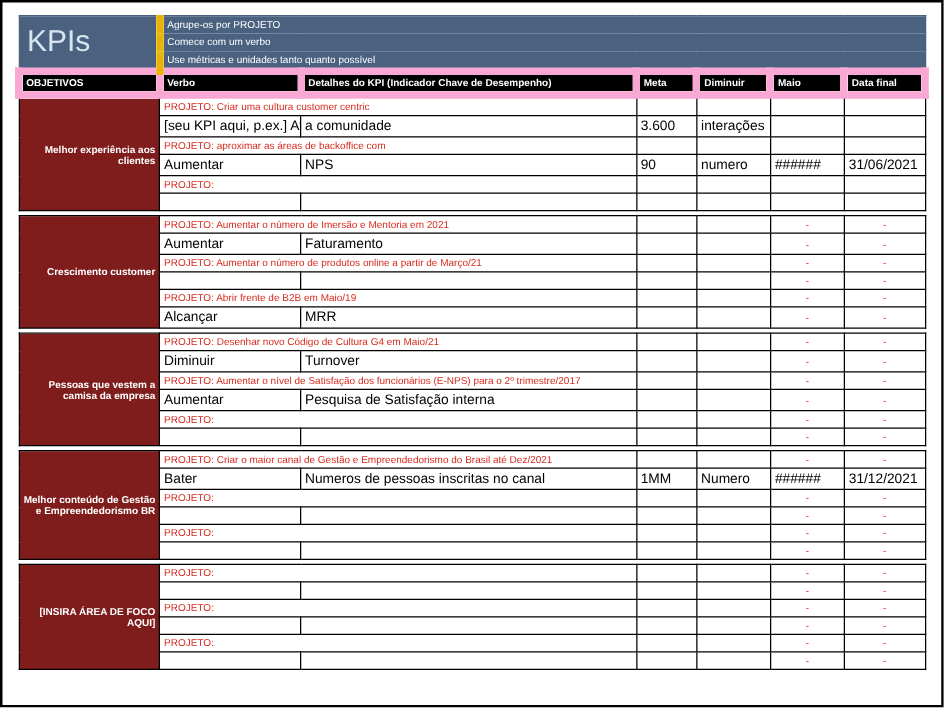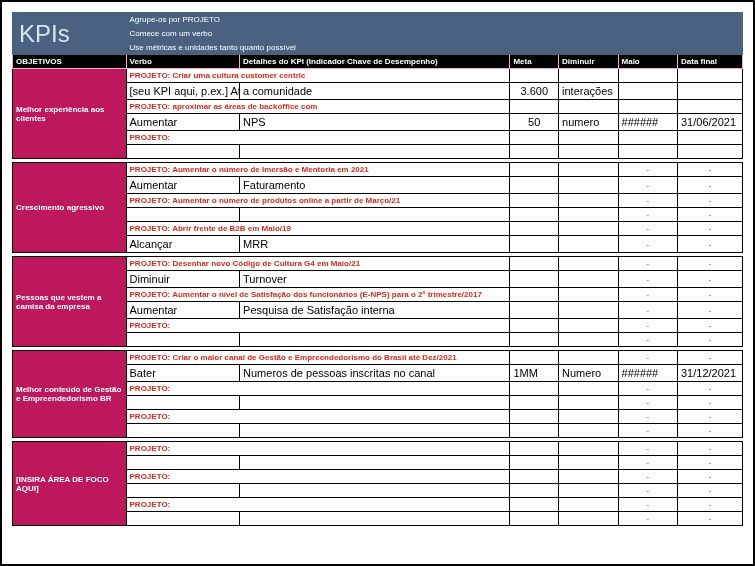--- a/index.html
+++ b/index.html
@@ -28,52 +28,52 @@
     height: 14px;
     vertical-align: middle;
     overflow: hidden;
     white-space: nowrap;
   }
   .hdr-blue {
     background: #4a6280;
     color: #fff;
     border: 1px solid #4a6280;
   }
-  .hdr-blue.noborder { border-right: 1px solid #4a6280; border-left: 1px solid #eab308; }
+  .hdr-blue.noborder { border-right: 1px solid #4a6280; border-left: 6px solid #eab308; }
   .title-cell {
     font-size: 24px;
     font-weight: normal;
     color: #d7e5f0;
     padding-left: 6px;
   }
   .sub-cell { font-size: 8px; color: #fff; }
   .col-hdr {
     background: #000;
     color: #fff;
     font-weight: bold;
     font-size: 8px;
-    border: 1px solid #f9a8d4;
+    border: 6px solid #f9a8d4;
   }
   .obj-cell {
-    background: #be185d;
+    background: #7f1d1d;
     color: #fff;
     font-weight: bold;
     font-size: 8px;
-    text-align: left;
+    text-align: right;
     white-space: normal;
     vertical-align: middle;
     padding: 3px;
   }
   .proj {
     color: #d62b1f;
-    font-weight: bold;
+    font-weight: normal;
     font-size: 8px;
   }
   .plain { font-size: 11px; color: #000; }
-  .right { text-align: center; margin-top: 32px; }
+  .right { text-align: left; margin-top: 32px; }
   .dash { color: #d62b1f; text-align: center; }
   .gap-row td { border: none; height: 4px; padding:0; }
 </style>
 </head>
 <body>
 
 <div class="canvas">
 <table>
 <colgroup>
   <col style="width:105px">
@@ -126,21 +126,21 @@
 <tr>
   <td class="proj" colspan="2">PROJETO: aproximar as áreas de backoffice com</td>
   <td></td>
           <td></td>
           <td></td>
           <td></td>
 </tr>
 <tr>
   <td class="plain">Aumentar</td>
   <td class="plain">NPS</td>
-  <td class="plain right">50</td>
+  <td class="plain right">90</td>
   <td class="plain">numero</td>
   <td class="plain">######</td>
   <td class="plain">31/06/2021</td>
 </tr>
 <tr>
   <td class="proj" colspan="2">PROJETO:</td>
   <td></td>
           <td></td>
           <td></td>
           <td></td>
@@ -152,21 +152,21 @@
           <td></td>
           <td></td>
           <td></td>
         </tr>
 
 <tr class="gap-row">
           <td colspan="7"></td>
         </tr>
 
 <tr>
-  <td class="obj-cell" rowspan="6">Crescimento agressivo</td>
+  <td class="obj-cell" rowspan="6">Crescimento customer</td>
   <td class="proj" colspan="2">PROJETO: Aumentar o número de Imersão e Mentoria em 2021</td>
   <td></td>
           <td></td>
   <td class="dash">-</td>
   <td class="dash">-</td>
 </tr>
 <tr>
   <td class="plain">Aumentar</td>
   <td class="plain">Faturamento</td>
   <td></td>

